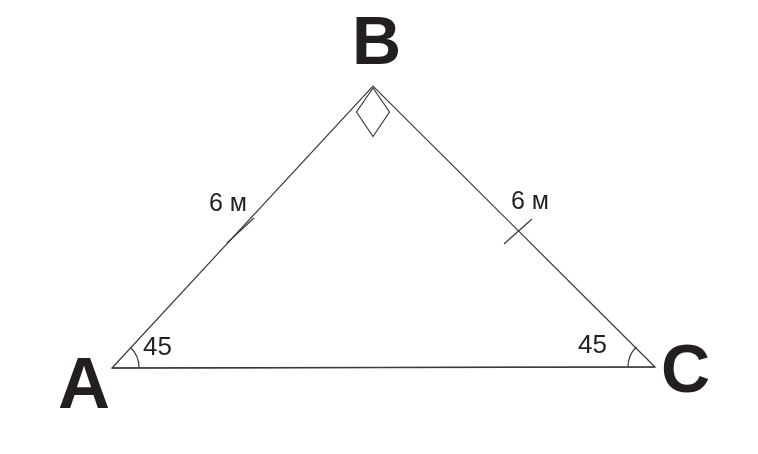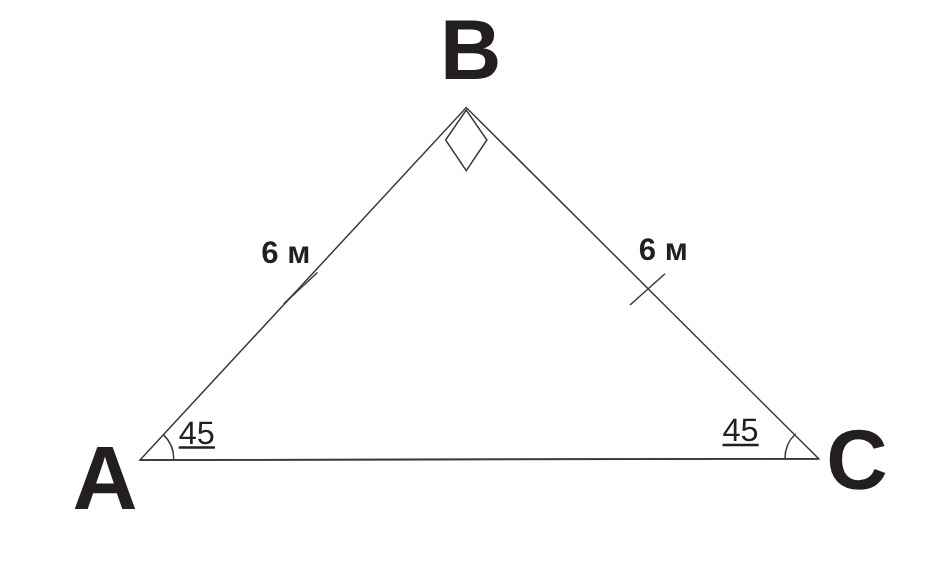--- a/index.html
+++ b/index.html
@@ -51,38 +51,36 @@
     font-size: 68px;
     font-weight: 600;
   }
   .side-label {
     position: absolute;
     color: #231f20;
     font-size: 25px;
     line-height: 1;
     white-space: pre;
     user-select: none;
-    font-weight: bold;
   }
   .side-label-left {
     left: 209px;
     top: 190px;
   }
   .side-label-right {
     left: 511px;
     top: 188px;
   }
   .angle-label {
     position: absolute;
     color: #231f20;
     font-size: 26px;
     line-height: 1;
     white-space: pre;
     user-select: none;
-    text-decoration: underline;
   }
   .angle-label-a {
     left: 143px;
     top: 333px;
   }
   .angle-label-c {
     left: 578px;
     top: 331px;
   }
 </style>

